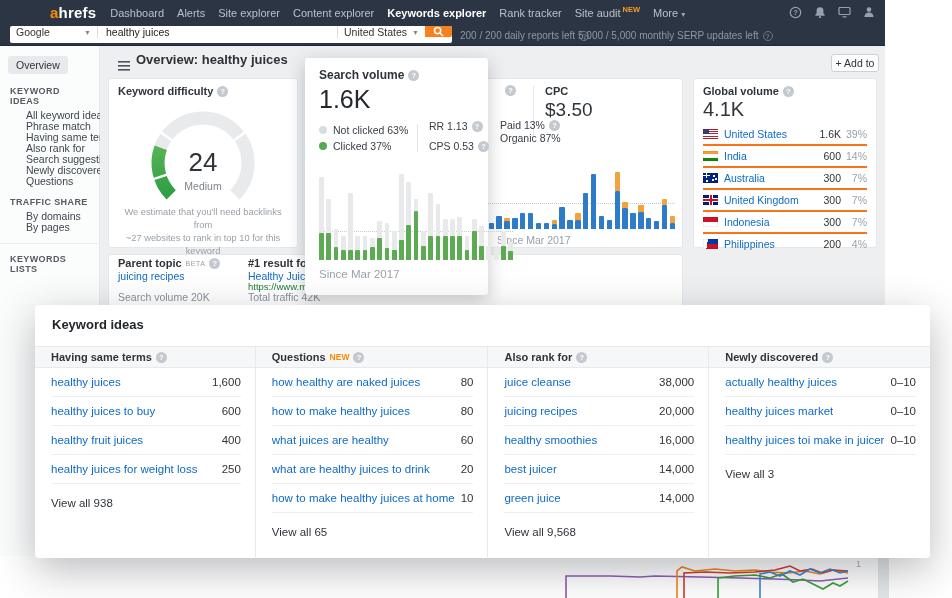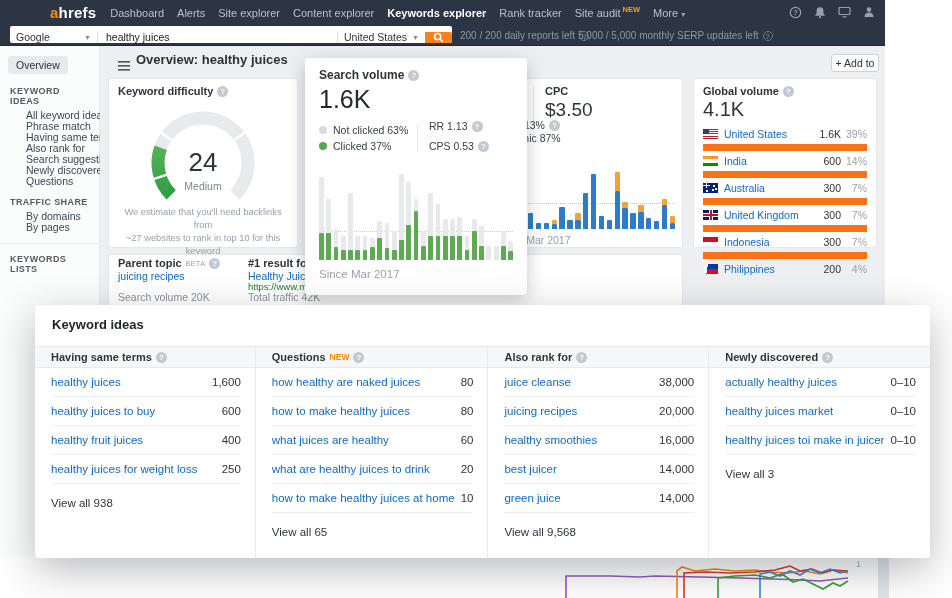--- a/index.html
+++ b/index.html
@@ -13,21 +13,21 @@
   #logo{font-weight:bold;font-size:15px;color:#fff;margin-right:14px;letter-spacing:.2px;margin-left:40px;}
   #logo .a{color:#ff8a00;}
   .nav-item{font-size:11px;color:#b9c0cc;margin-right:13px;white-space:nowrap;cursor:pointer;}
   .nav-item.active{color:#fff;font-weight:bold;}
   .nav-badge{color:#ff9a1f;font-size:7.5px;font-weight:bold;vertical-align:super;margin-left:2px;}
   .nav-caret{font-size:8px;color:#9aa3b2;margin-left:3px;}
   #nav-icons{margin-left:auto;display:flex;gap:12px;align-items:center;}
   .nicon{display:inline-flex;cursor:pointer;}
 
   
-  #searchbar{position:absolute;left:10px;top:26px;width:442px;height:17px;background:#fff;border-radius:2px;display:flex;align-items:flex-end;font-size:10.5px;}
+  #searchbar{position:absolute;left:10px;top:26px;width:442px;height:17px;background:#fff;border-radius:2px;display:flex;align-items:flex-start;font-size:10.5px;}
   #engine{width:88px;display:flex;align-items:center;justify-content:space-between;padding:0 6px;border-right:1px solid #dadde1;color:#333;box-sizing:border-box;cursor:pointer;}
   #query{flex:1;display:flex;align-items:center;padding:0 8px;color:#222;}
   #country{width:88px;display:flex;align-items:center;justify-content:space-between;padding:0 6px;border-left:1px solid #dadde1;color:#333;box-sizing:border-box;cursor:pointer;}
   #searchbtn{width:27px;background:#f5821f;border-radius:0 2px 2px 0;display:flex;align-items:center;justify-content:center;cursor:pointer;}
   .sel-caret{font-size:7px;color:#888;}
   .quota{position:absolute;top:30px;font-size:10px;color:#8f97a7;display:flex;align-items:center;gap:4px;white-space:nowrap;}
   #quota1{left:460px;}
   #quota2{left:578px;}
   .oinfo{width:10px;height:10px;border:1px solid #6e7789;border-radius:50%;color:#8f97a7;font-size:7px;line-height:9px;text-align:center;display:inline-block;box-sizing:border-box;}
 
@@ -65,41 +65,41 @@
   #clicks-chart{position:absolute;left:457px;top:150px;width:218px;height:79px;}
   #clicks-footer{position:absolute;left:497px;top:234px;font-size:10.5px;color:#98a0a8;white-space:nowrap;}
 
   .bars{position:relative;display:flex;gap:2.5px;height:100%;align-items:flex-end;}
   .barw{flex:1;position:relative;height:100%;}
   .seg{position:absolute;bottom:0;left:0;right:0;border-radius:1px 1px 0 0;}
   .dash{position:absolute;left:0;right:0;border-top:1px dotted #c6cbd0;}
 
   #gv-value{position:absolute;left:703px;top:98px;font-size:20px;color:#2f343a;}
   #gv-rows{position:absolute;left:703px;top:124px;width:164px;}
-  .gv-row{height:20px;display:flex;align-items:center;border-top:7px solid #f97316;}
+  .gv-row{height:20px;display:flex;align-items:center;border-top:2px solid #f97316;}
   .gv-row:first-child{border-top:none;}
   .flag{width:15px;height:10px;margin-right:6px;flex:0 0 15px;box-shadow:inset 0 0 0 .5px rgba(0,0,0,.12);}
   .flag-us{background:linear-gradient(#3c3b6e,#3c3b6e) left top/6px 5px no-repeat,repeating-linear-gradient(180deg,#b22234 0 1.1px,#fff 1.1px 2.2px);}
   .flag-in{background:linear-gradient(180deg,#f93 0 33%,#fff 33% 66%,#128807 66%);}
   .flag-au{background:radial-gradient(circle at 11px 3px,#fff .7px,transparent 1.1px),radial-gradient(circle at 10px 7px,#fff .7px,transparent 1.1px),radial-gradient(circle at 13px 6px,#fff .7px,transparent 1.1px),radial-gradient(circle at 4px 8px,#fff .8px,transparent 1.2px),linear-gradient(#fff,#fff) 0 2px/7px 1px no-repeat,linear-gradient(#fff,#fff) 3px 0/1px 5px no-repeat,#00247d;}
   .flag-gb{background:linear-gradient(#c8102e,#c8102e) center/15px 2px no-repeat,linear-gradient(#c8102e,#c8102e) center/2px 10px no-repeat,linear-gradient(#fff,#fff) center/15px 4px no-repeat,linear-gradient(#fff,#fff) center/4px 10px no-repeat,#012169;}
   .flag-id{background:linear-gradient(#ce1126 0 50%,#fff 50%);}
   .flag-ph{background:linear-gradient(100deg,#fff 30%,transparent 30.5%),linear-gradient(#0038a8 0 50%,#ce1126 50%);}
   .gv-name{font-size:10.5px;color:#0e6bc6;flex:1;white-space:nowrap;overflow:hidden;cursor:pointer;}
   .gv-vol{font-size:10.5px;color:#333;width:32px;text-align:right;}
   .gv-pct{font-size:10.5px;color:#9aa2ab;width:26px;text-align:right;}
 
   .pt-sub{position:absolute;font-size:10.5px;white-space:nowrap;}
   .link{color:#0e6bc6;cursor:pointer;}
   .graytxt{color:#8a9199;}
   .urltxt{color:#1e7e34;font-size:9.5px;}
   .beta-tag{font-size:7px;color:#9aa0a6;letter-spacing:.5px;font-weight:normal;}
 
   
-  #sv-popup{position:absolute;left:305px;top:58px;width:222px;height:237px;background:#fff;border-radius:3px;box-shadow:0 5px 18px rgba(30,35,40,.25);z-index:10;}
+  #sv-popup{position:absolute;left:305px;top:58px;width:183px;height:237px;background:#fff;border-radius:3px;box-shadow:0 5px 18px rgba(30,35,40,.25);z-index:10;}
   #sv-title{position:absolute;left:14px;top:10px;font-size:12px;font-weight:bold;color:#2f343a;display:flex;gap:4px;align-items:center;}
   #sv-value{position:absolute;left:14px;top:27px;font-size:25px;color:#24282c;}
   #sv-legend{position:absolute;left:14px;top:64px;}
   .sv-leg-row{height:16px;display:flex;align-items:center;gap:6px;font-size:10.5px;color:#3a4047;white-space:nowrap;}
   .leg-dot{width:8px;height:8px;border-radius:50%;flex:0 0 8px;}
   #sv-divider{position:absolute;left:112px;top:66px;width:1px;height:28px;background:#e4e7ea;}
   .sv-metric{position:absolute;left:124px;font-size:10.5px;color:#3a4047;display:flex;gap:4px;align-items:center;white-space:nowrap;}
   #sv-chart{position:absolute;left:14px;top:104px;width:194px;height:98px;}
   #sv-footer{position:absolute;left:14px;top:210px;font-size:11.5px;color:#9ba2a9;}
 

